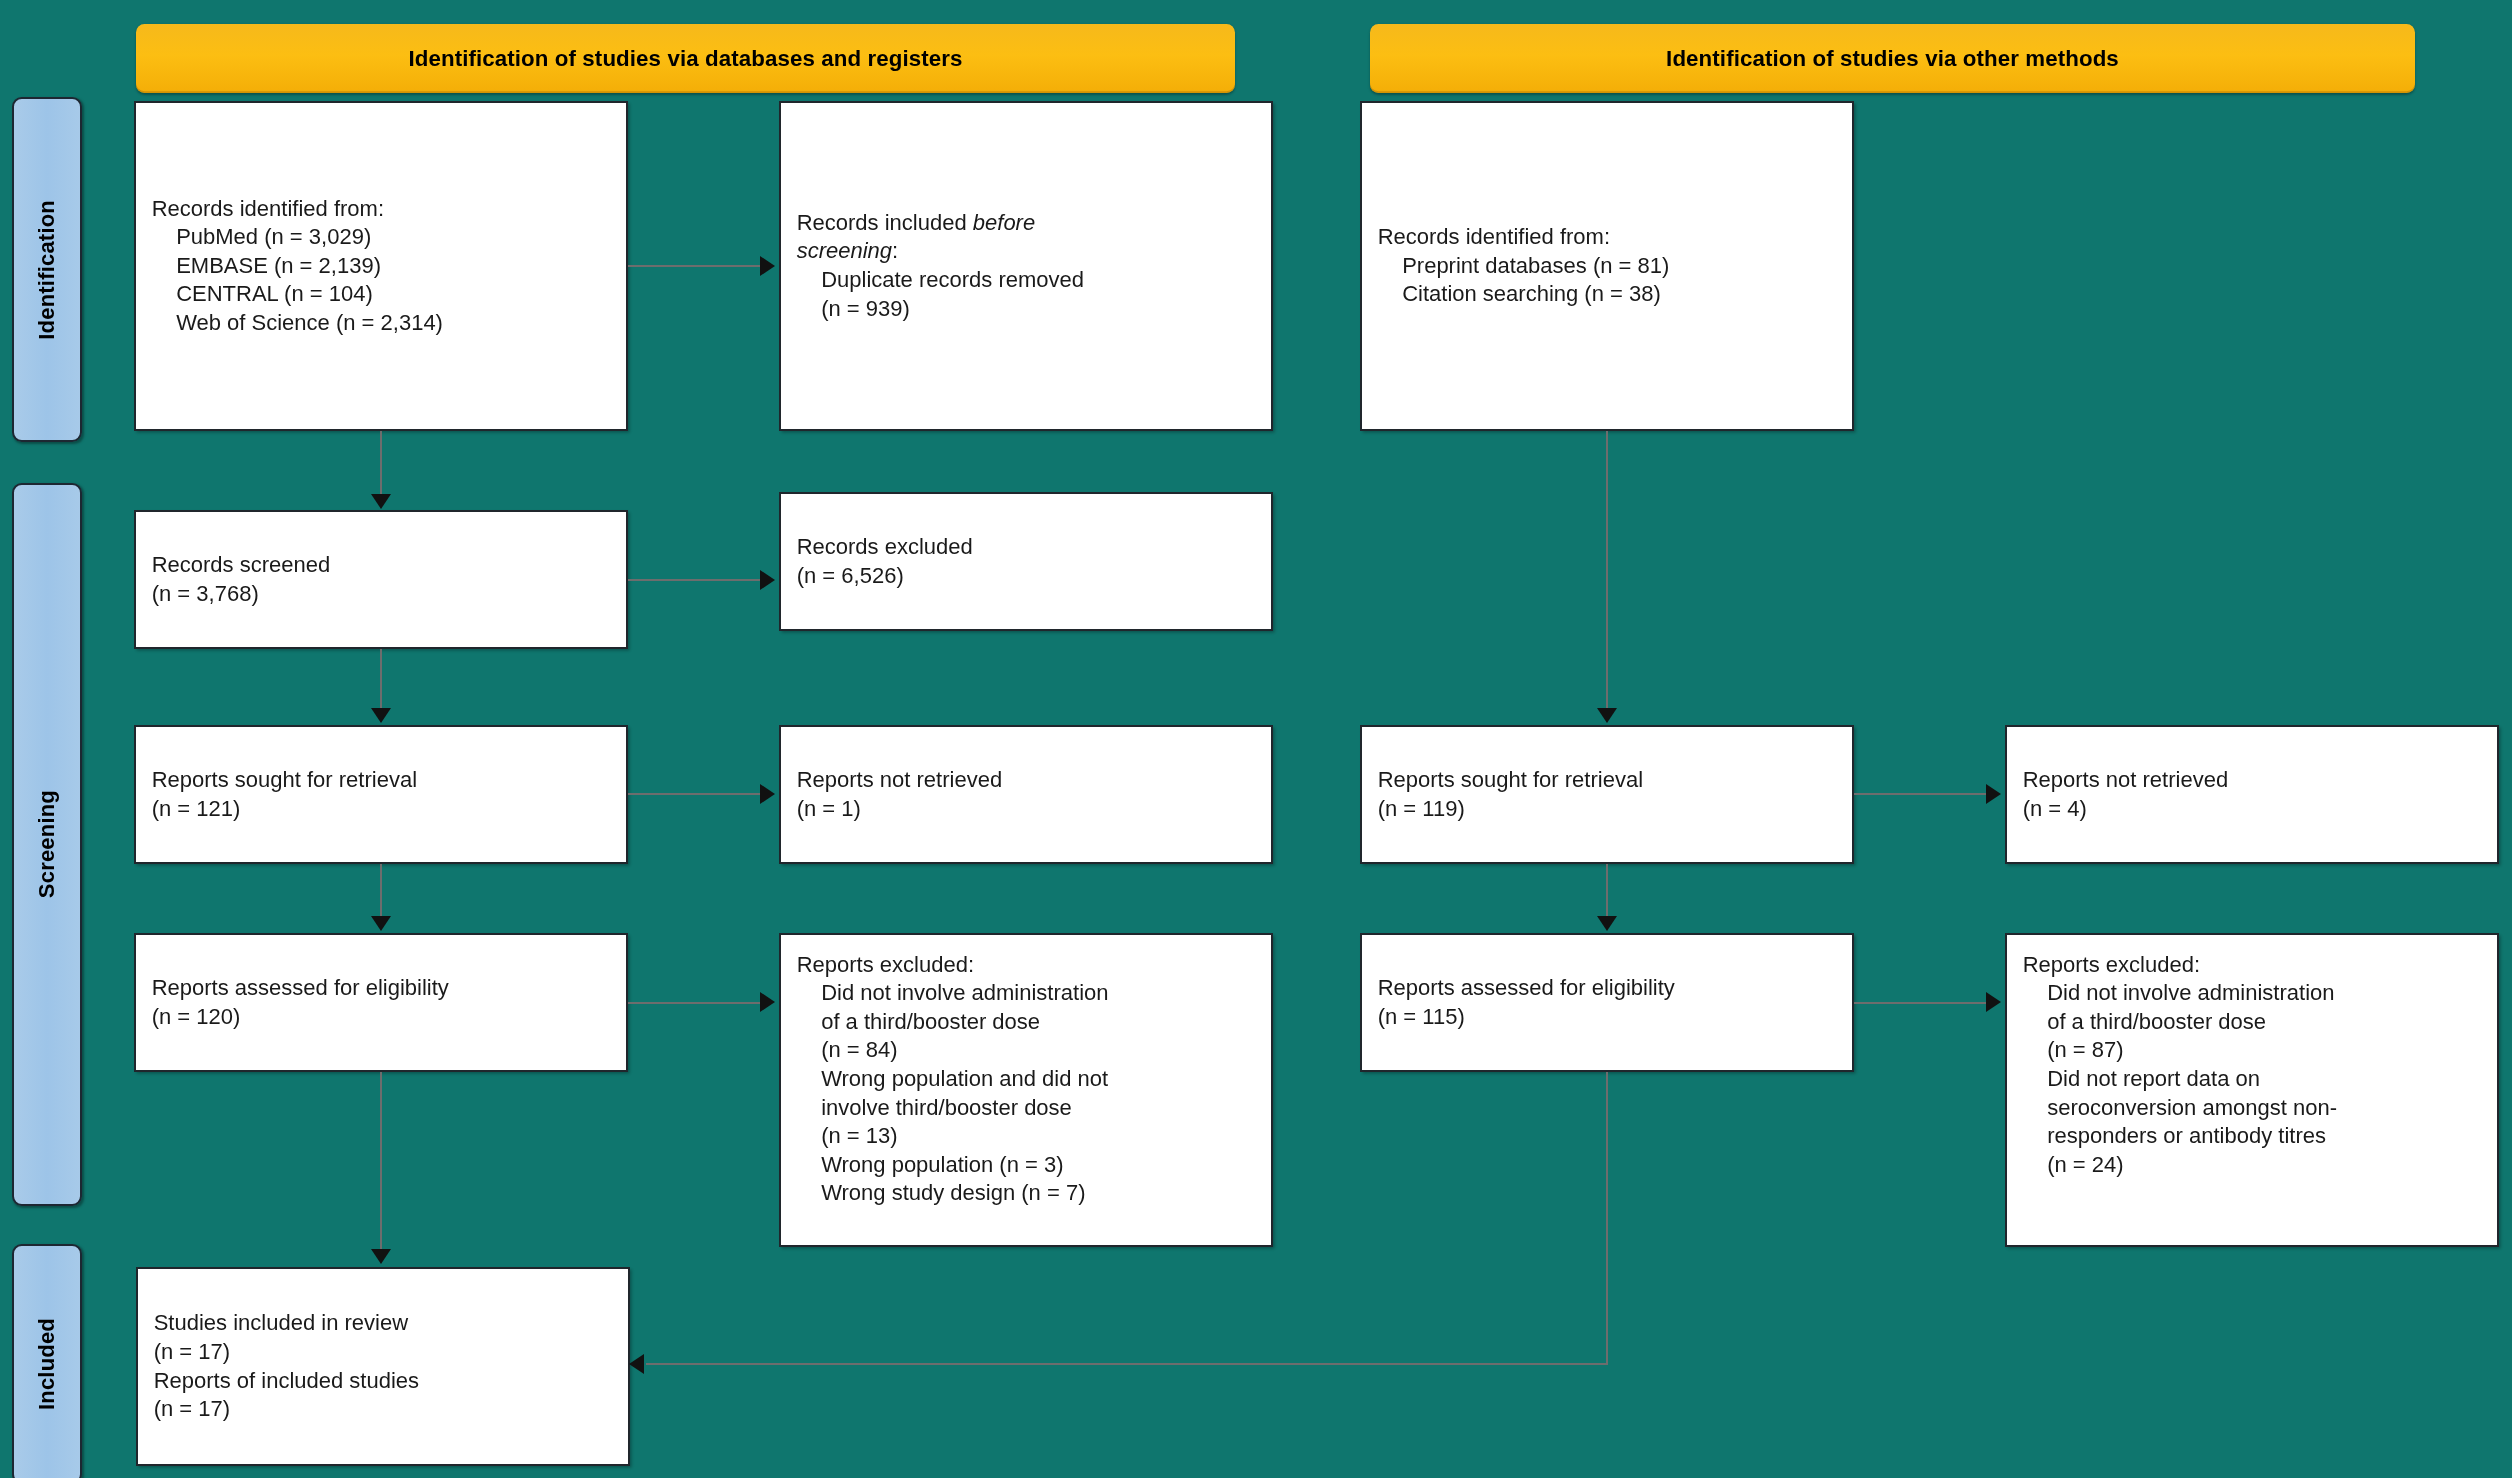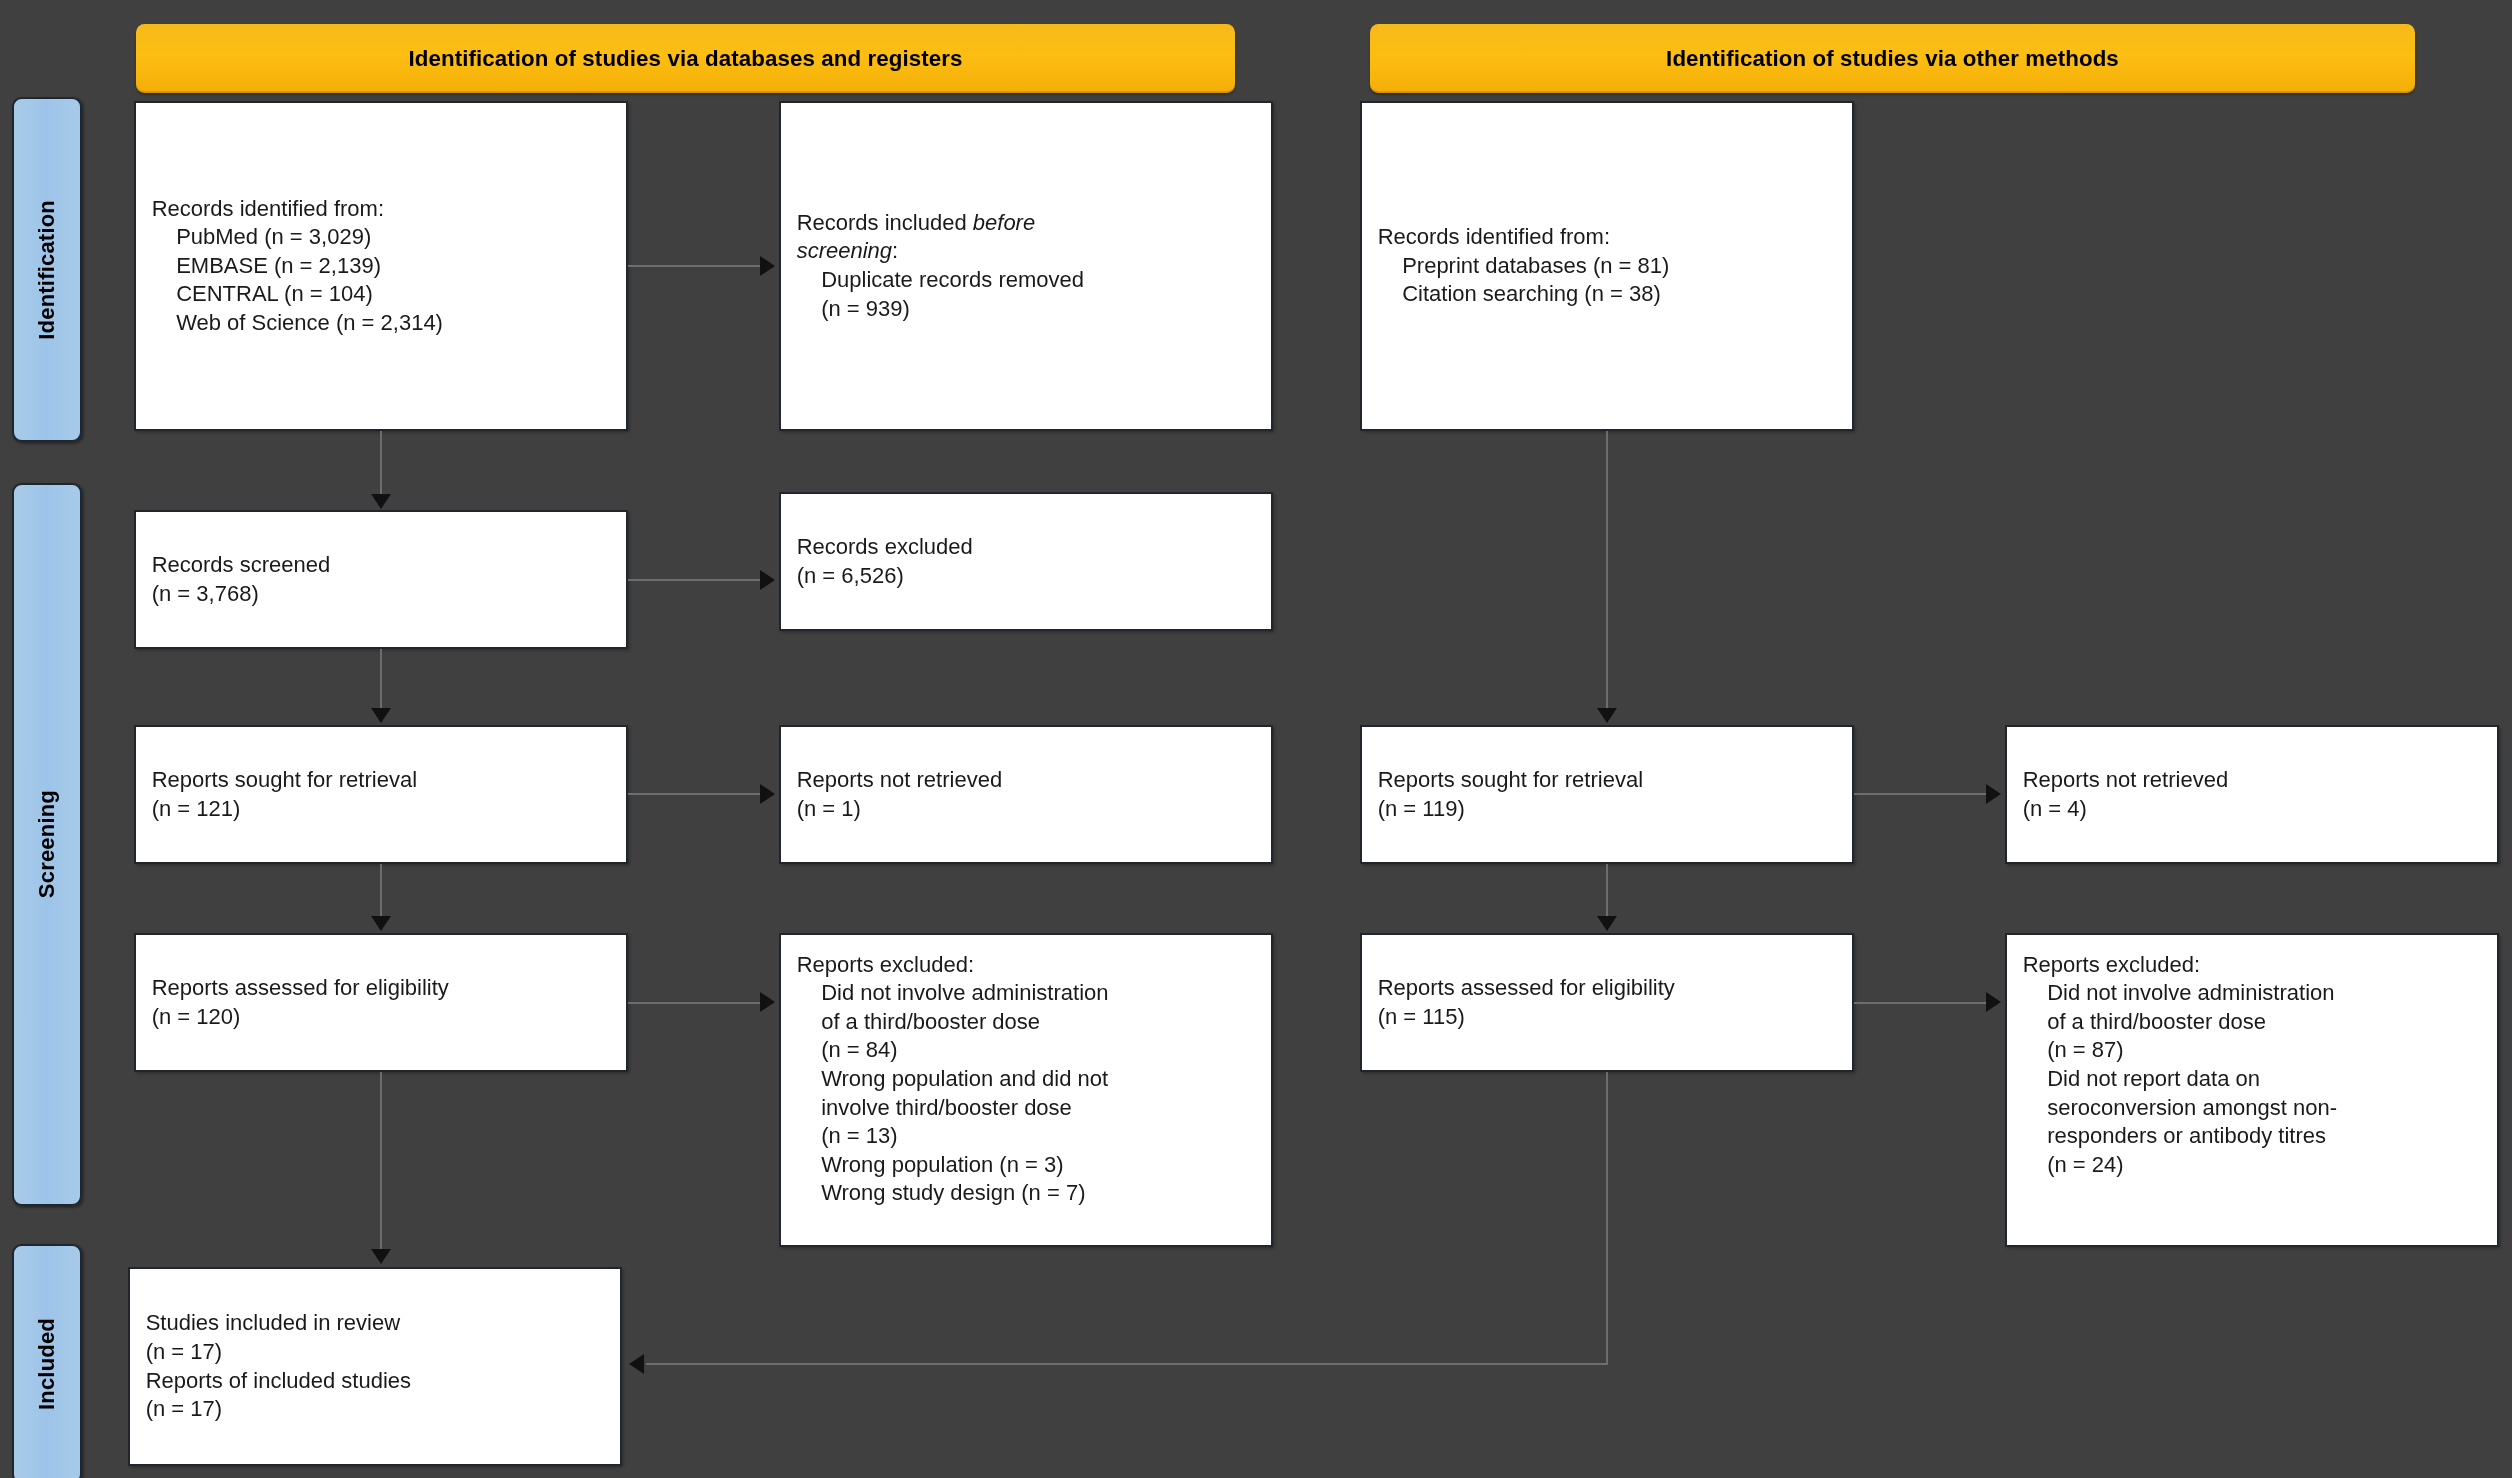--- a/index.html
+++ b/index.html
@@ -4,21 +4,21 @@
 <style>
   html,body{margin:0;padding:0;background:#ffffff;}
   body{
     font-family:"Liberation Sans","DejaVu Sans",sans-serif;
     -webkit-font-smoothing:antialiased;
   }
   #stage{
     position:relative;
     width:2512px;
     height:1479px;
-    background:#404040;
+    background:#0f766e;
     overflow:hidden;
   }
 
   
   .banner{
     position:absolute;
     background:linear-gradient(to bottom,#f6b91b 0%,#fcbe12 45%,#f4ae07 100%);
     border-radius:8.5px;
     box-shadow:0 1.8px 2.4px rgba(0,0,0,.30), inset 0 -1.8px 0 rgba(150,95,0,.35);
     display:flex;align-items:center;justify-content:center;
@@ -227,21 +227,21 @@
 
   <div class="vline" style="left:1606px;top:864px;height:54px;"></div>
   <div class="arrow-d" style="left:1597px;top:916px;"></div>
 
   <div class="hline" style="left:628px;top:1002px;width:134px;"></div>
   <div class="arrow-r" style="left:760px;top:992px;"></div>
 
   <div class="hline" style="left:1854px;top:1002px;width:134px;"></div>
   <div class="arrow-r" style="left:1986px;top:992px;"></div>
 
-  <div class="box" style="left:128px;top:1267px;width:494px;height:199px;">
+  <div class="box" style="left:136px;top:1267px;width:494px;height:199px;">
     <div class="txt">Studies included in review
 (n = 17)
 Reports of included studies
 (n = 17)</div>
   </div>
 
   <div class="vline" style="left:380px;top:1072px;height:178px;"></div>
   <div class="arrow-d" style="left:371px;top:1249px;"></div>
 
   <div class="vline" style="left:1606px;top:1072px;height:293px;"></div>

